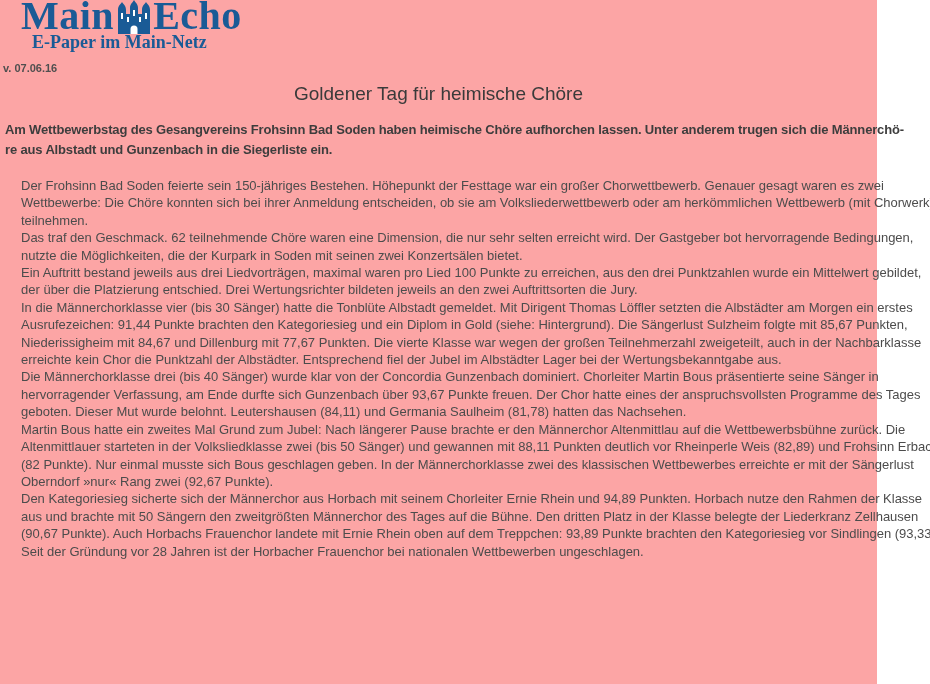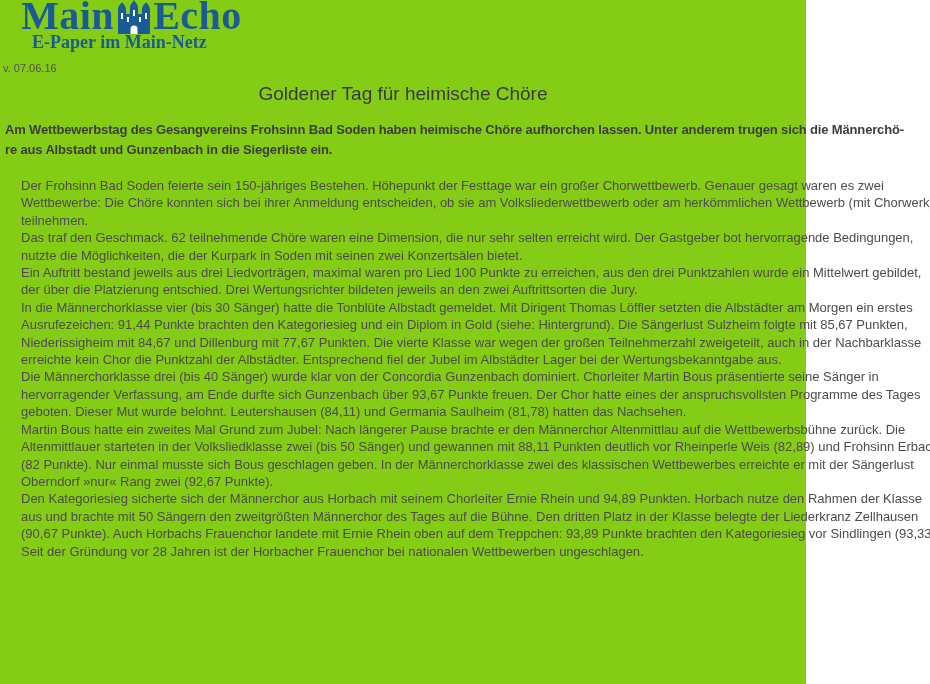--- a/index.html
+++ b/index.html
@@ -6,23 +6,23 @@
     margin: 0;
     padding: 0;
     background: #ffffff;
     width: 930px;
     height: 684px;
     overflow: hidden;
     font-family: "Liberation Sans", sans-serif;
   }
   .page {
     position: relative;
-    width: 806px;
+    width: 877px;
     height: 684px;
-    background: #84cc16;
+    background: #fca5a5;
   }
   
   .masthead {
     position: relative;
     height: 76px;
   }
   .logo-row {
     position: absolute;
     left: 21px;
     top: -8px;
@@ -48,20 +48,21 @@
     font-weight: bold;
     font-size: 18px;
     color: #1a5b96;
   }
   .dateline {
     position: absolute;
     left: 3px;
     top: 62px;
     font-size: 11px;
     color: #4f4f4f;
+    font-weight: bold;
   }
   
   .headline, .subheadline {
     margin: 0;
     text-align: center;
     font-weight: normal;
     font-size: 19px;
     line-height: 27px;
     color: #3a3a3a;
     white-space: pre-line;

